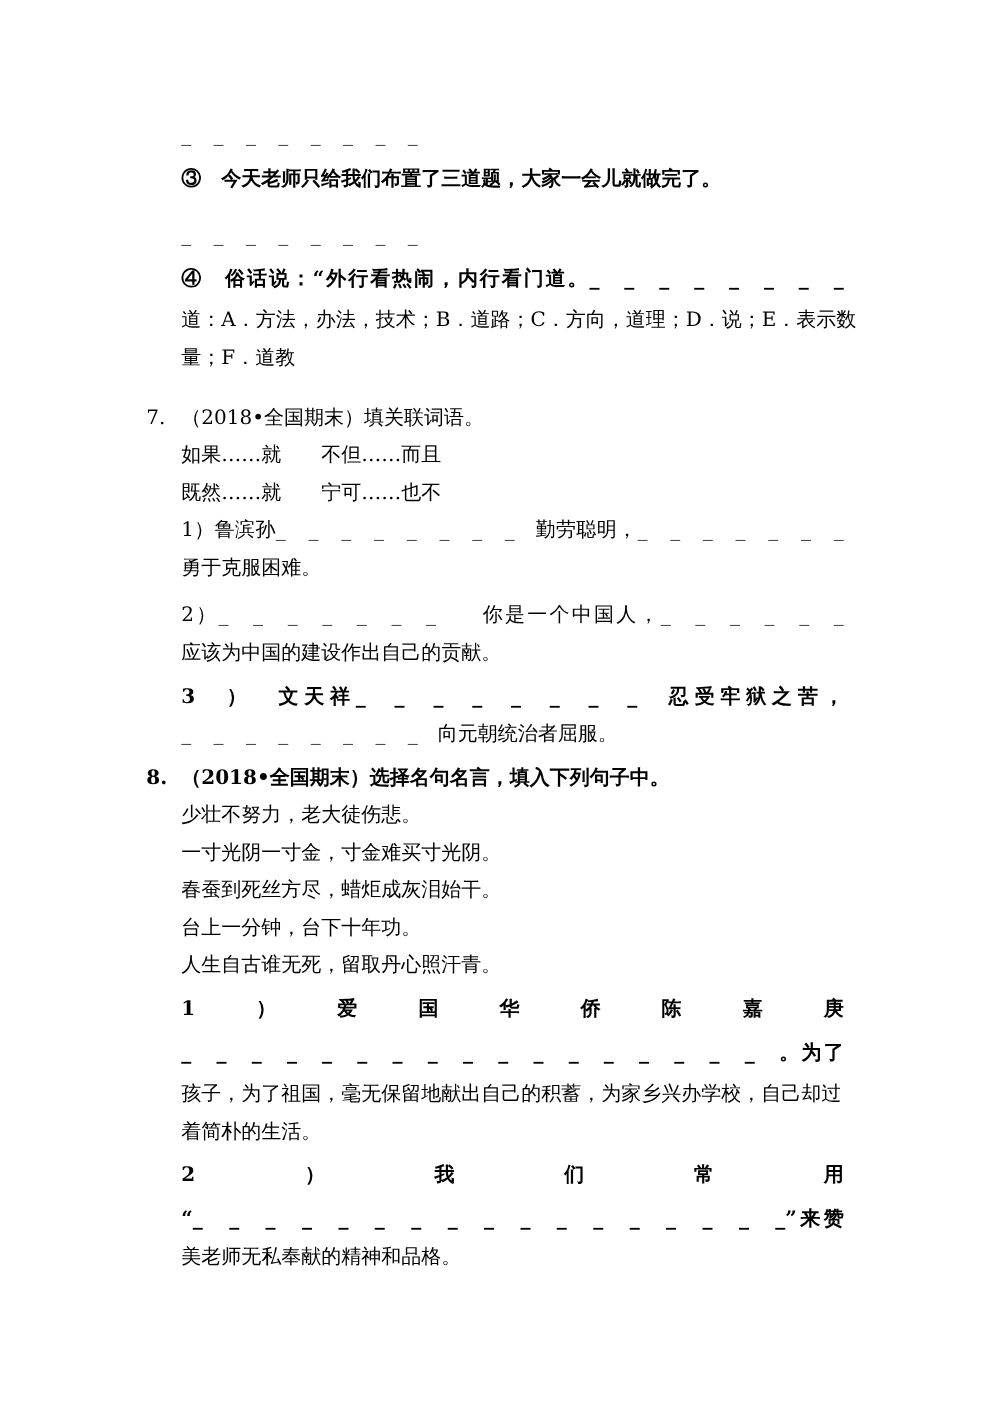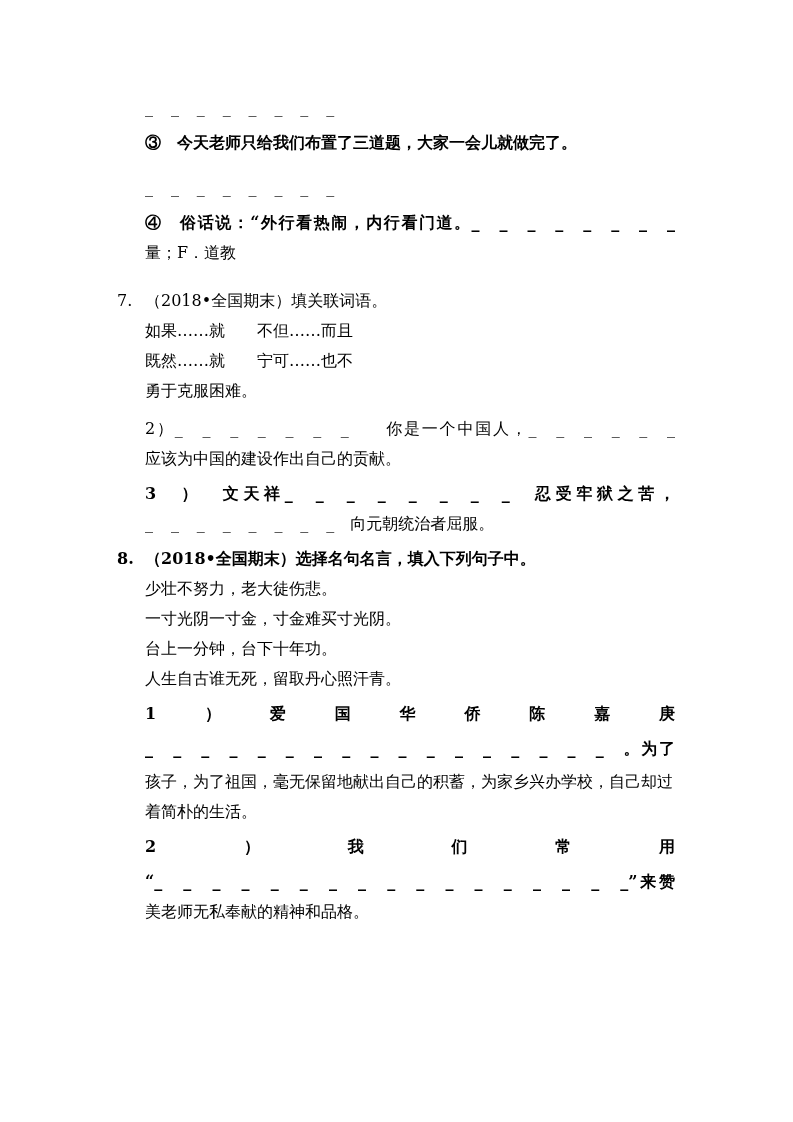--- a/index.html
+++ b/index.html
@@ -44,43 +44,46 @@
   <div class="content">
 
     <div class="line">_ _ _ _ _ _ _ _</div>
 
     <div class="line mt5">③　今天老师只给我们布置了三道题，大家一会儿就做完了。</div>
 
     <div class="line mt15">_ _ _ _ _ _ _ _</div>
 
     <div class="line justify mt5">④　俗话说：“外行看热闹，内行看门道。_ _ _ _ _ _ _ _</div>
 
+    <div class="line mt3">道：A．方法，办法，技术；B．道路；C．方向，道理；D．说；E．表示数</div>
     <div class="line">量；F．道教</div>
 
     <div class="line numbered mt7">
       <span class="qnum">7.</span><span>（2018•全国期末）填关联词语。</span>
     </div>
 
     <div class="line">如果……就　　不但……而且</div>
     <div class="line">既然……就　　宁可……也不</div>
 
+    <div class="line justify">1）鲁滨孙_ _ _ _ _ _ _ _　勤劳聪明，_ _ _ _ _ _ _</div>
     <div class="line">勇于克服困难。</div>
 
     <div class="line justify mt8">2）_ _ _ _ _ _ _　　你是一个中国人，_ _ _ _ _ _</div>
     <div class="line">应该为中国的建设作出自己的贡献。</div>
 
     <div class="line justify mt5">3　）　文天祥_ _ _ _ _ _ _ _　忍受牢狱之苦，</div>
     <div class="line">_ _ _ _ _ _ _ _　向元朝统治者屈服。</div>
 
     <div class="line numbered mt5">
       <span class="qnum">8.</span><span>（2018•全国期末）选择名句名言，填入下列句子中。</span>
     </div>
 
     <div class="line">少壮不努力，老大徒伤悲。</div>
     <div class="line">一寸光阴一寸金，寸金难买寸光阴。</div>
+    <div class="line">春蚕到死丝方尽，蜡炬成灰泪始干。</div>
     <div class="line">台上一分钟，台下十年功。</div>
     <div class="line">人生自古谁无死，留取丹心照汗青。</div>
 
     <div class="line justify mt5">1　）　爱　国　华　侨　陈　嘉　庚</div>
     <div class="line justify mt5">_ _ _ _ _ _ _ _ _ _ _ _ _ _ _ _ _　。为了</div>
     <div class="line mt3">孩子，为了祖国，毫无保留地献出自己的积蓄，为家乡兴办学校，自己却过</div>
     <div class="line">着简朴的生活。</div>
 
     <div class="line justify mt5">2　）　我　们　常　用</div>
     <div class="line justify mt5">“_ _ _ _ _ _ _ _ _ _ _ _ _ _ _ _ _”来赞</div>

